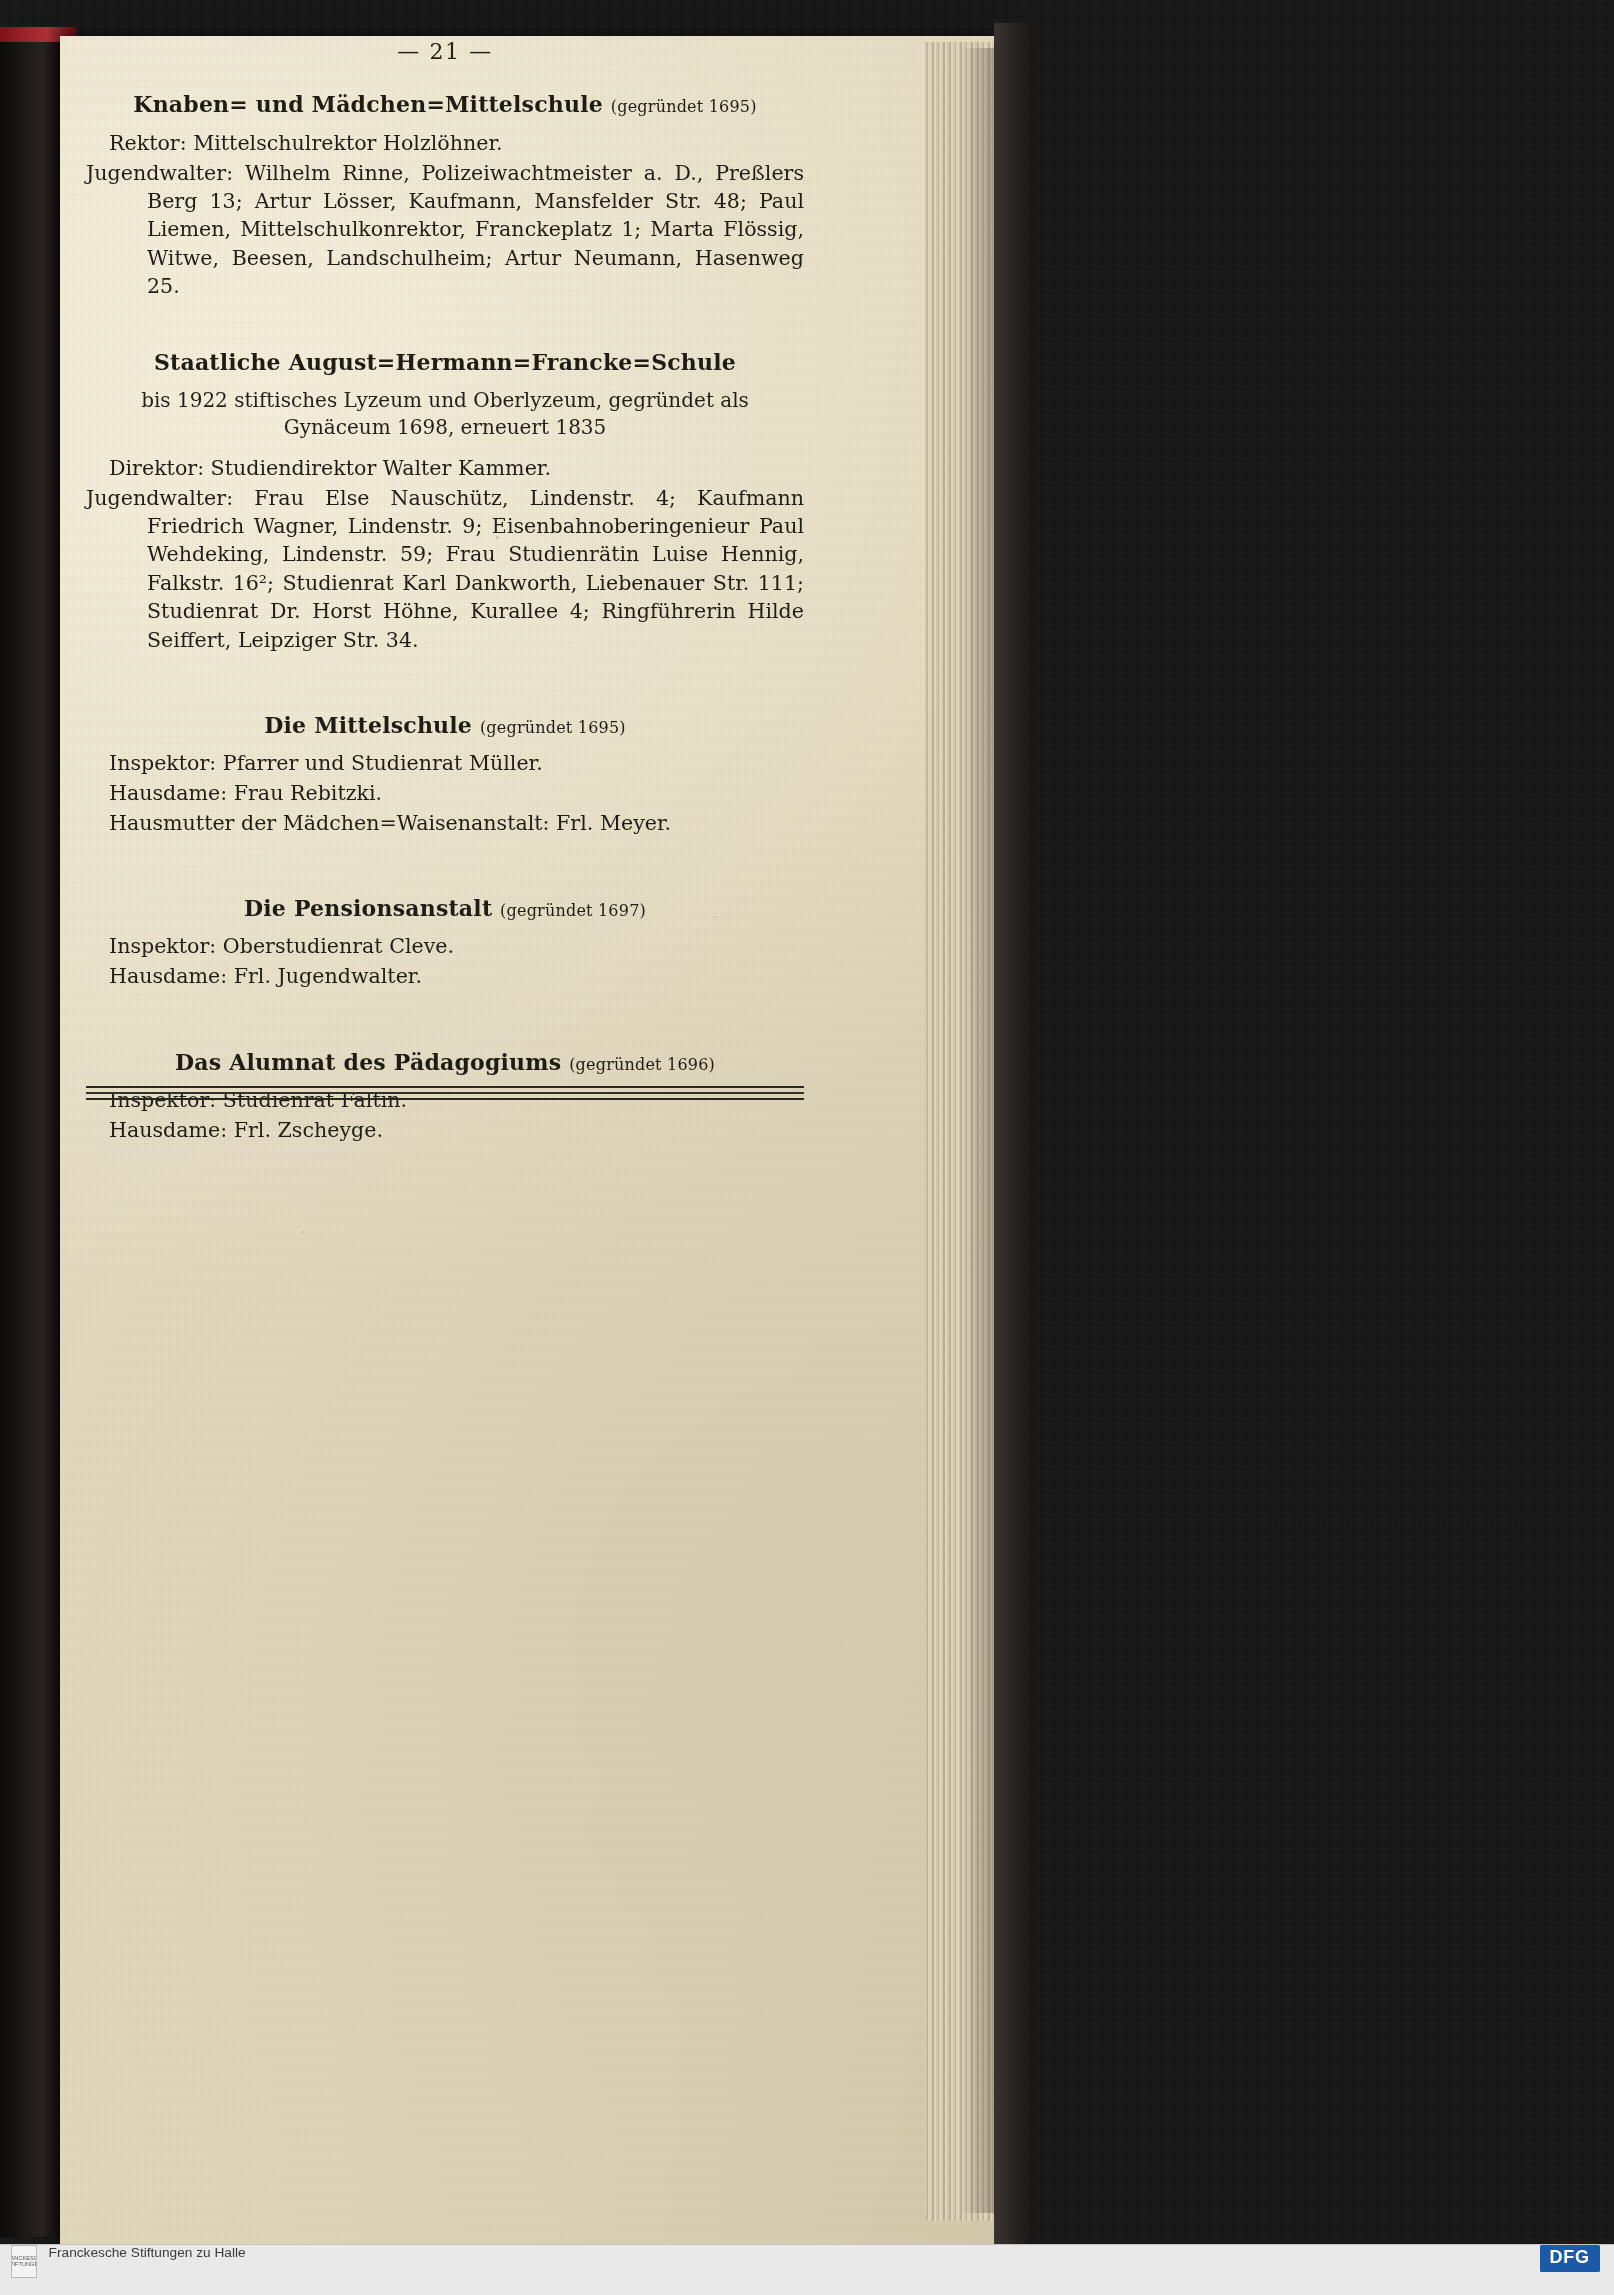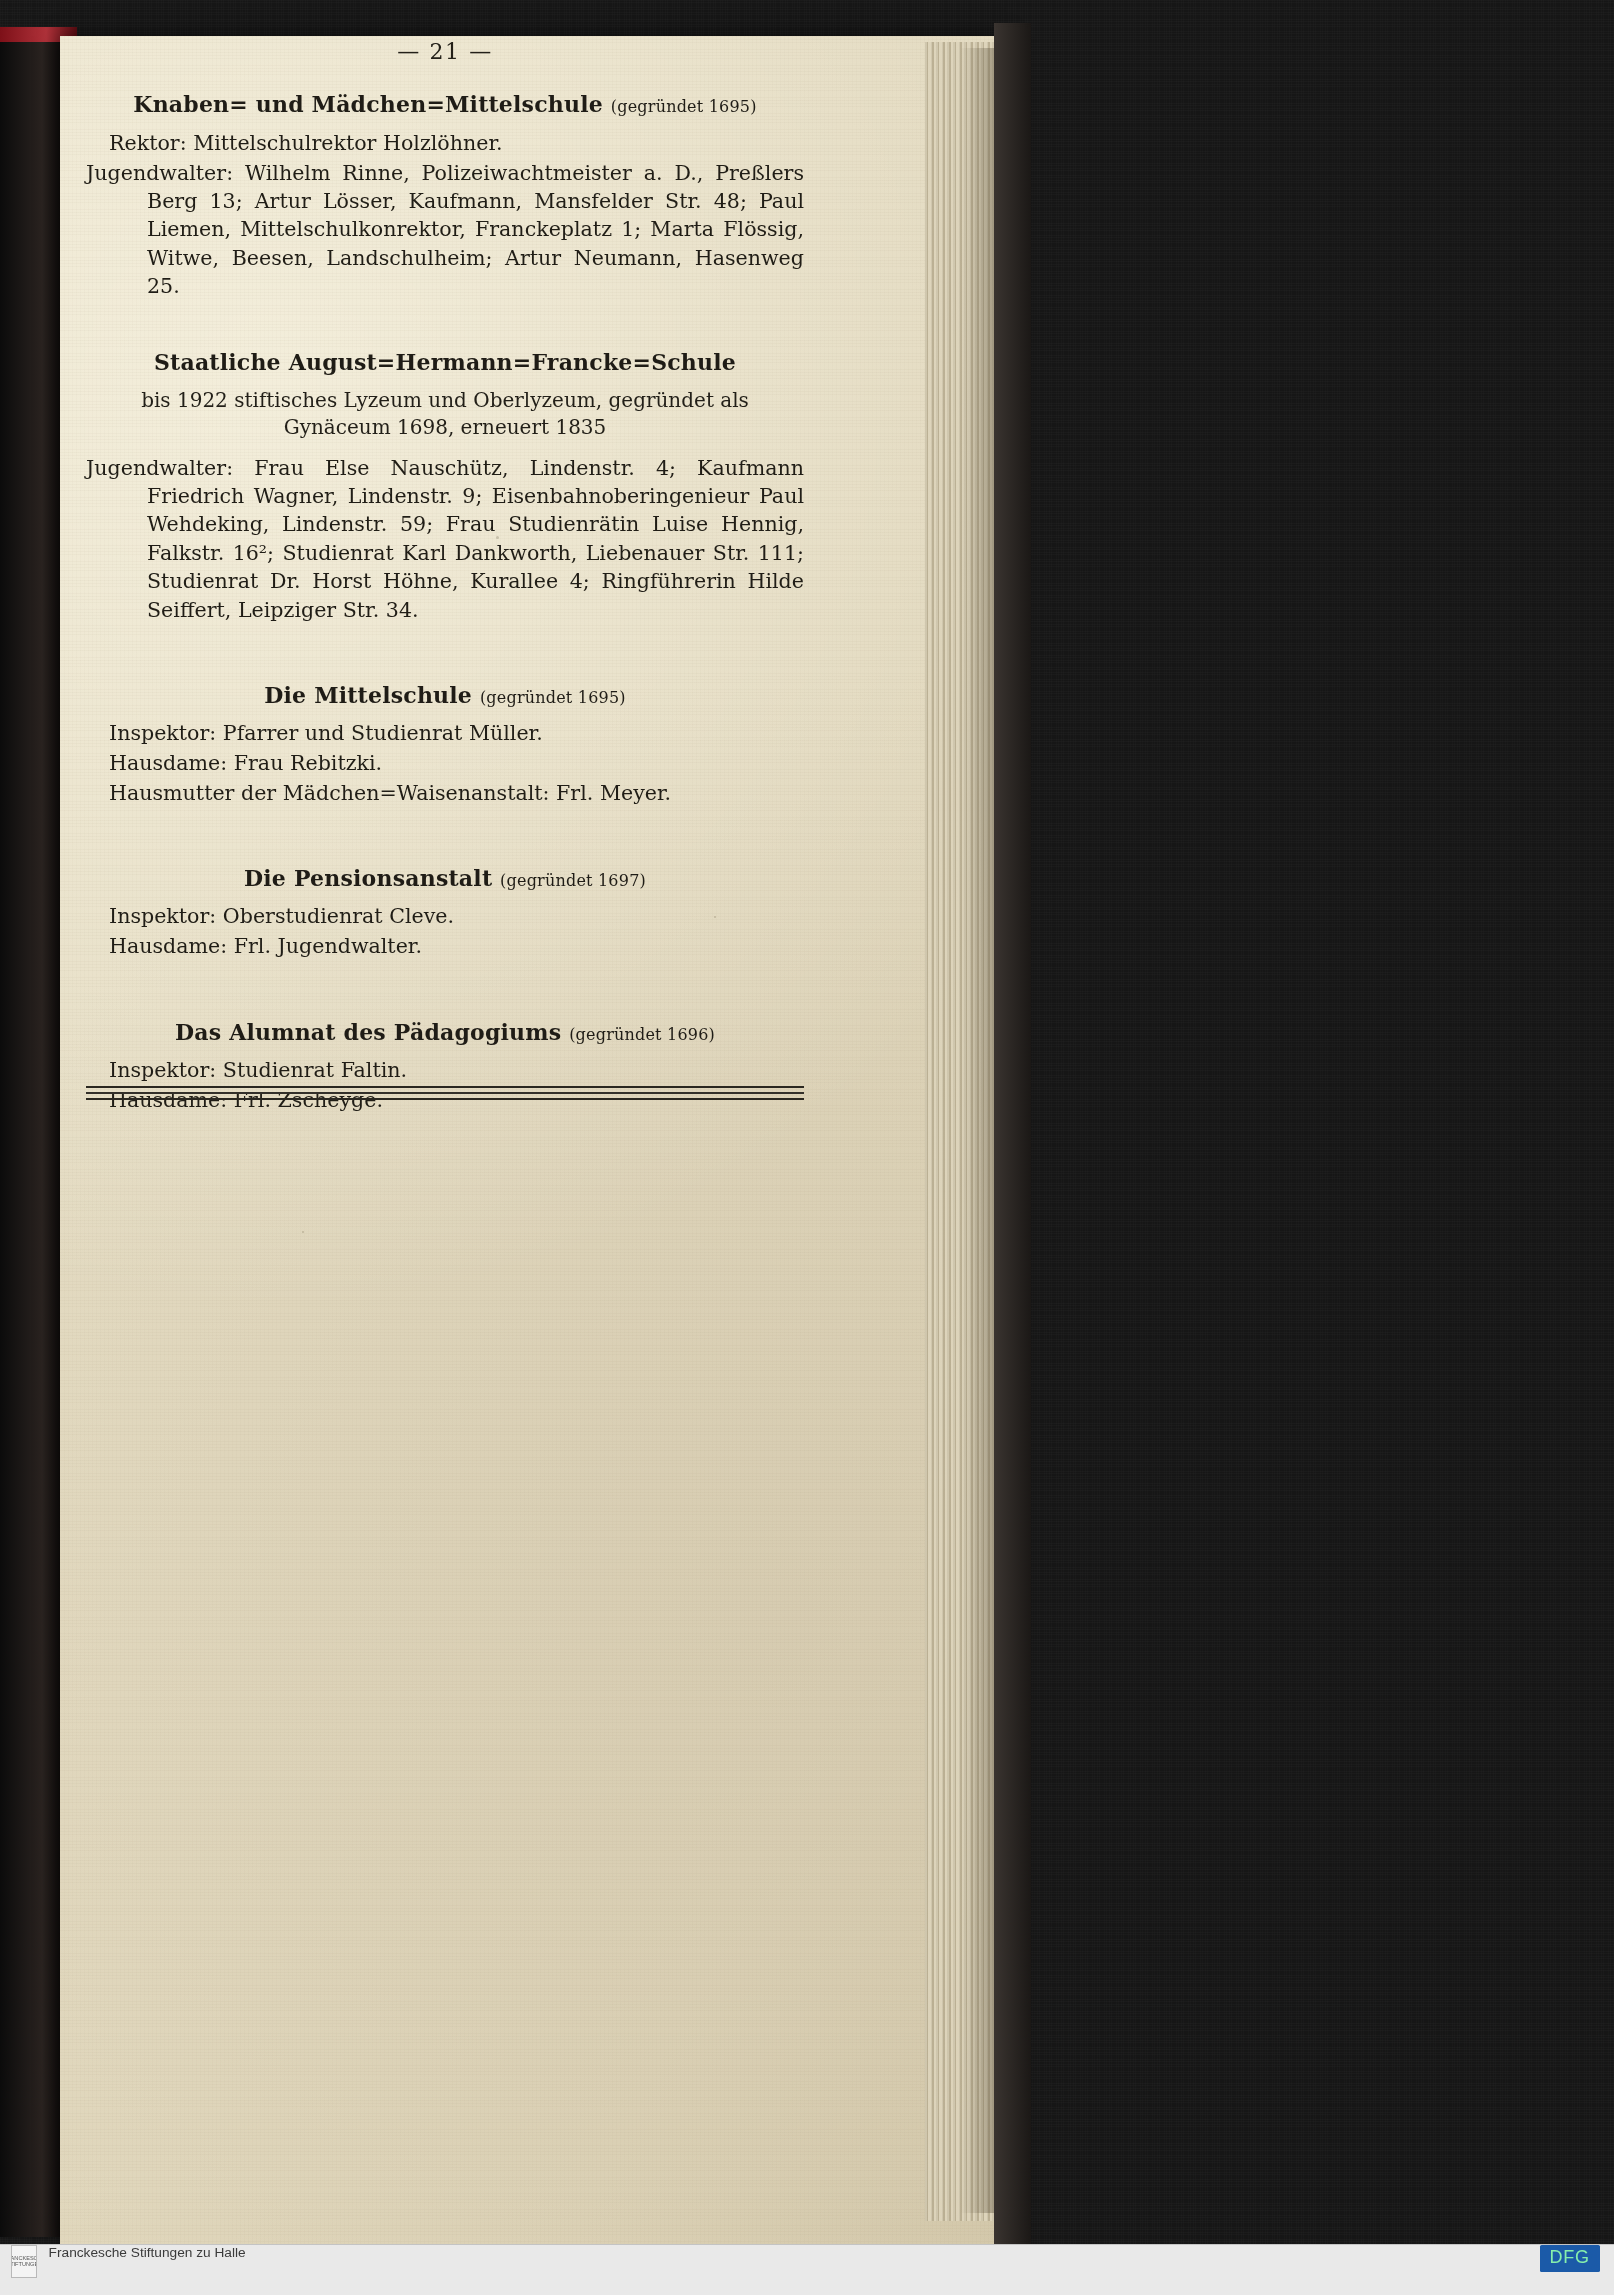--- a/index.html
+++ b/index.html
@@ -189,24 +189,24 @@
   .footer-text {
     margin-left: 11.3px;
     font-family: "Liberation Sans", sans-serif;
     font-size: 13.7px;
     color: #3b3b3b;
   }
   .dfg {
     margin-left: auto;
     margin-right: 14.5px;
     font-family: "Liberation Sans", sans-serif;
-    font-weight: normal;
+    font-weight: bold;
     font-size: 18px;
     letter-spacing: 0.8px;
-    color: #86efac;
+    color: #ffffff;
     background: #1b5aa8;
     padding: 2.4px 9.7px 3.2px 9.7px;
     border-radius: 1.6px;
   }
 
   
   .speck {
     position: absolute;
     background: rgba(90,78,55,0.25);
     border-radius: 50%;
@@ -242,20 +242,21 @@
     <p class="entry">Jugendwalter: Wilhelm Rinne, Polizeiwachtmeister a. D., Preßlers Berg 13; Artur Lösser, Kaufmann, Mansfelder Str. 48; Paul Liemen, Mittelschulkonrektor, Franckeplatz 1; Marta Flössig, Witwe, Beesen, Landschulheim; Artur Neumann, Hasenweg 25.</p>
   </div>
 
   <div class="gap-m"></div>
 
   <div class="sec">
     <div class="sec-head">
       <span>Staatliche August=Hermann=Francke=Schule</span>
     </div>
     <p class="sec-sub">bis 1922 stiftisches Lyzeum und Oberlyzeum, gegründet als Gynäceum 1698, erneuert 1835</p>
+    <p class="entry plain">Direktor: Studiendirektor Walter Kammer.</p>
     <p class="entry">Jugendwalter: Frau Else Nauschütz, Lindenstr. 4; Kaufmann Friedrich Wagner, Lindenstr. 9; Eisenbahnoberingenieur Paul Wehdeking, Lindenstr. 59; Frau Studienrätin Luise Hennig, Falkstr. 16²; Studienrat Karl Dankworth, Liebenauer Str. 111; Studienrat Dr. Horst Höhne, Kurallee 4; Ringführerin Hilde Seiffert, Leipziger Str. 34.</p>
   </div>
 
   <div class="gap-l"></div>
 
   <div class="sec">
     <div class="sec-head">
       <span>Die Mittelschule</span>
       <span class="reg">(gegründet 1695)</span>
     </div>

